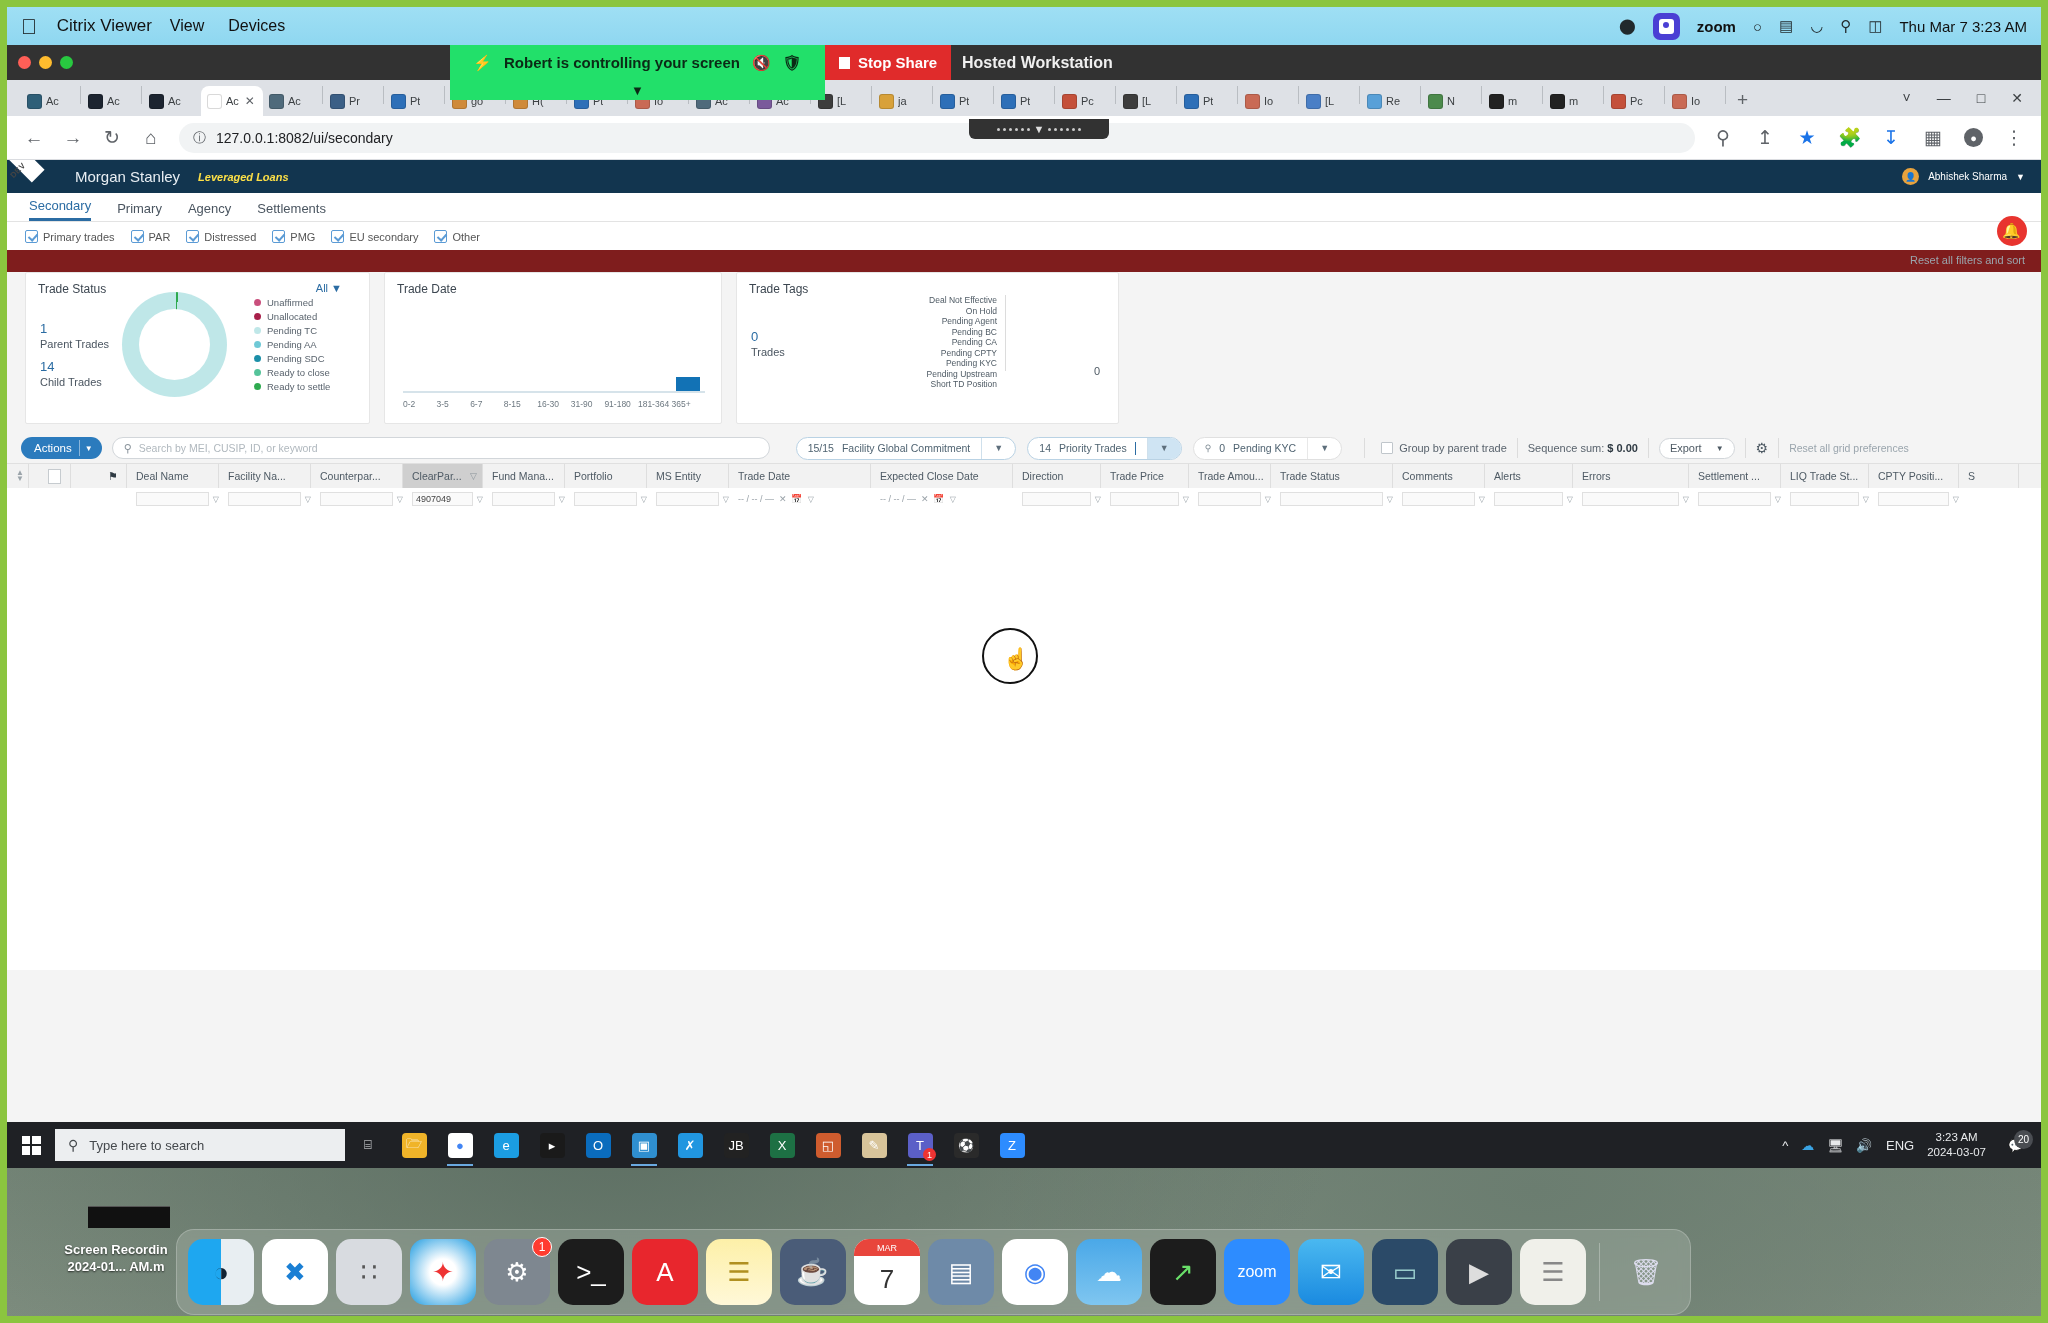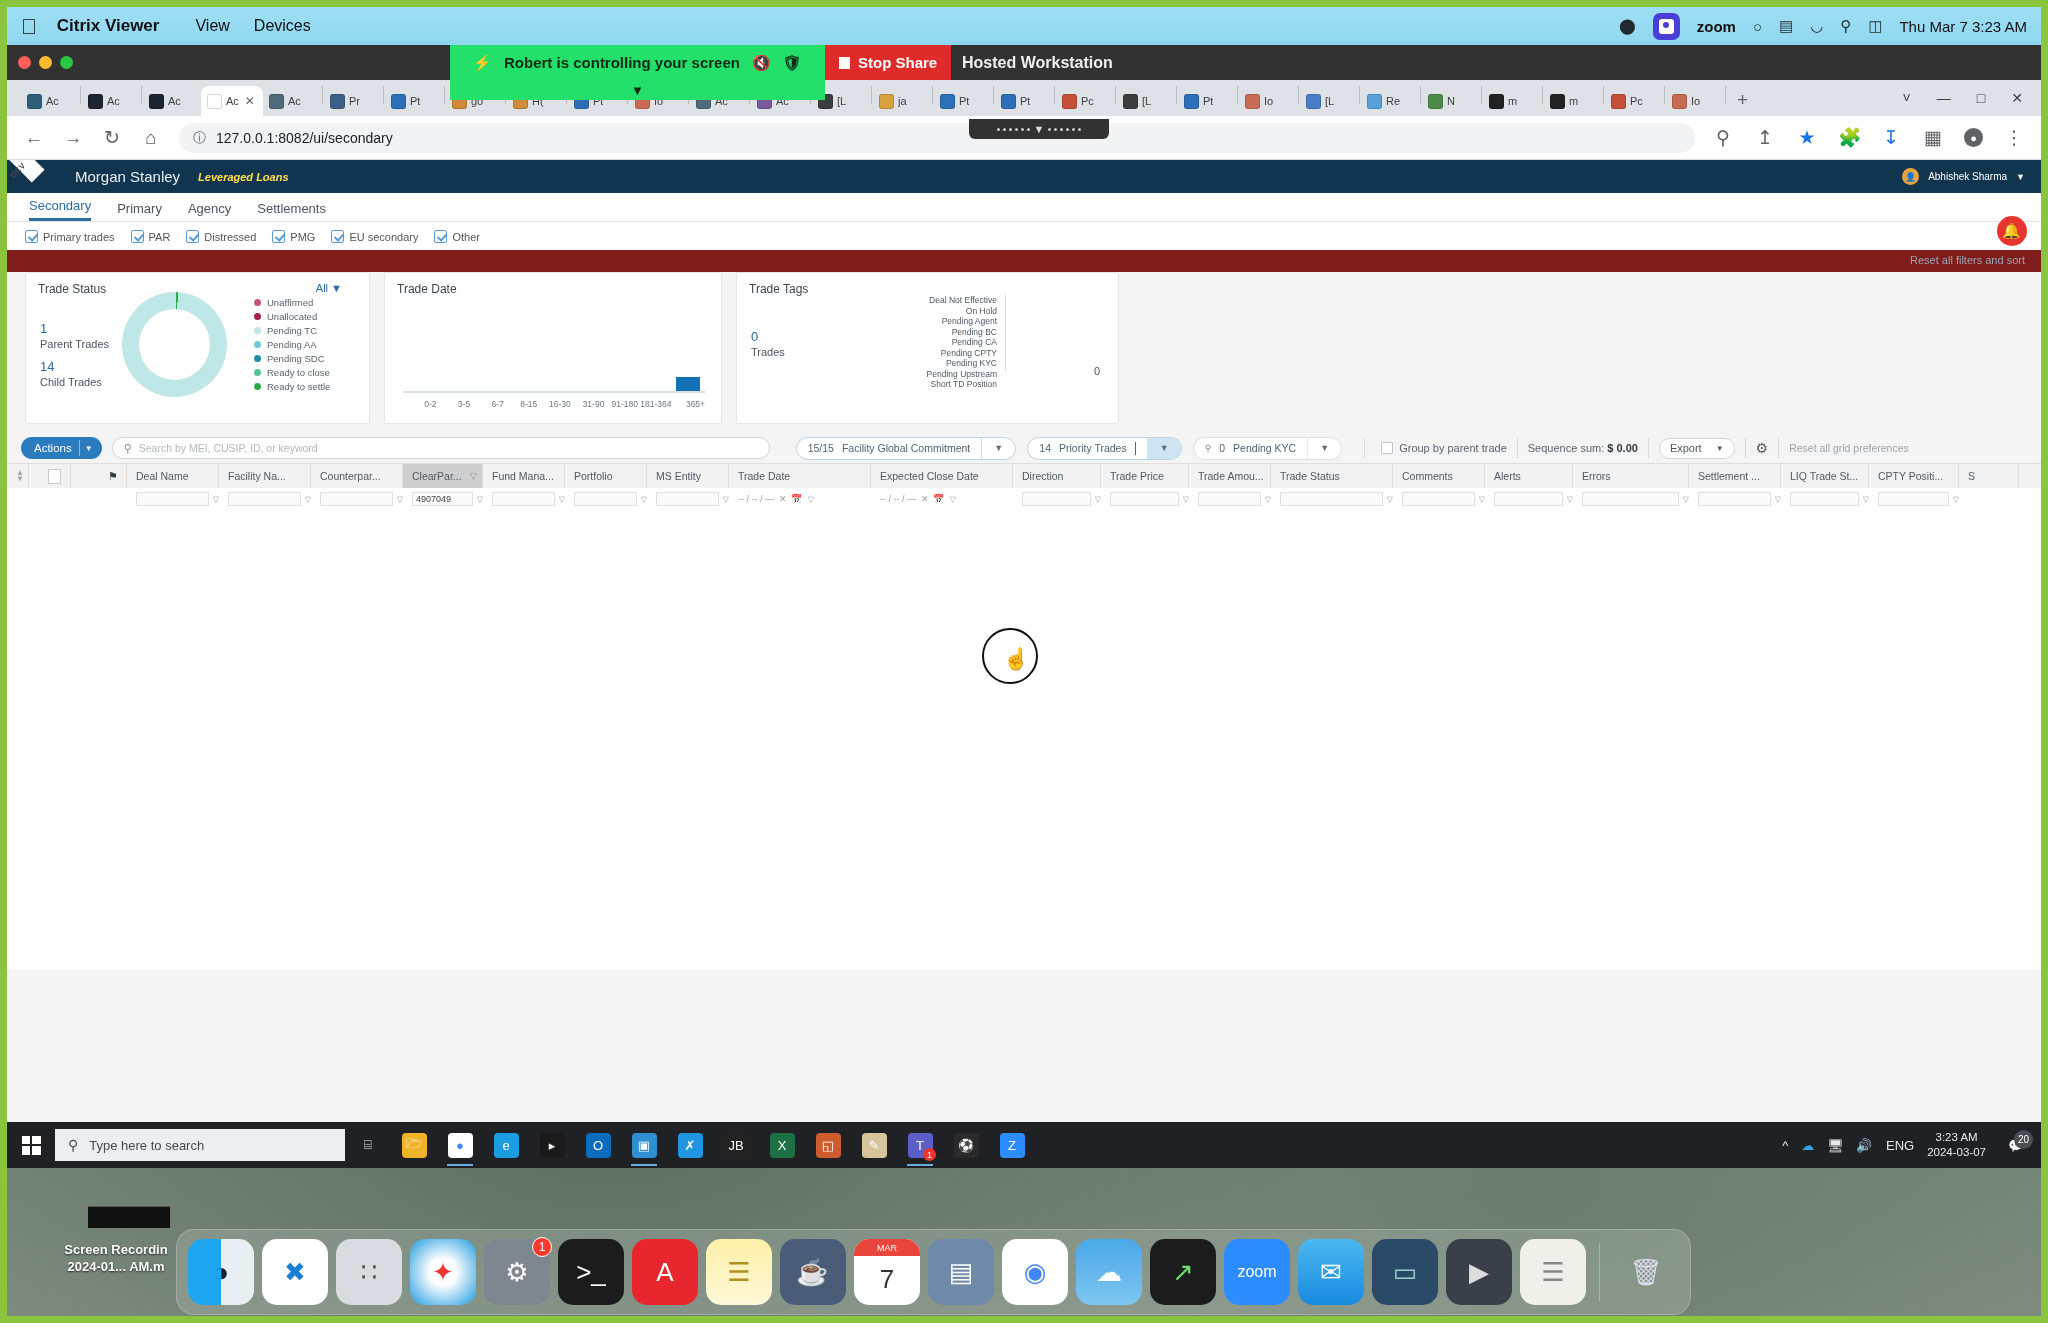--- a/index.html
+++ b/index.html
@@ -31,21 +31,21 @@
   #mac-menubar {
     position: absolute; top: 7px; left: 7px; right: 7px; height: 38px;
     background: linear-gradient(to bottom, #9fdff4, #8fd7f0);
     display: flex; align-items: center;
     padding: 0 14px;
     font-size: 17px;
     color: #111;
     z-index: 60;
   }
   #mac-menubar .apple { font-size: 21px; margin-right: 20px; line-height:1; }
-  #mac-menubar .app-name { font-weight: bold; margin-right: 36px; font-size: 17px; }
+  #mac-menubar .app-name { font-weight: normal; margin-right: 18px; font-size: 17px; }
   #mac-menubar .menu-item { margin-right: 24px; font-size: 16px; }
   #mac-menubar .spacer { flex: 1; }
   #mac-menubar .tray { display: flex; align-items: center; gap: 17px; font-size: 15px; }
   .zoom-badge {
     width: 27px; height: 27px; background: #4a3fd4; border-radius: 7px;
     display: flex; align-items: center; justify-content: center;
   }
   .zoom-badge-inner { width: 15px; height: 15px; background: #fff; border-radius: 3px; position: relative;}
   .zoom-badge-inner::after{content:"";position:absolute;width:6px;height:6px;border-radius:50%;background:#4a3fd4;left:4px;top:3px;}
   .tray-ico { opacity: .88; }
@@ -226,21 +226,21 @@
   .leg-dot { width: 7px; height: 7px; border-radius: 50%; flex: none; }
   .leg-txt { font-size: 9.5px; color: #59636d; }
 
   
   .td-plot { position: absolute; left: 18px; right: 16px; top: 30px; bottom: 30px; }
   .td-bars { position: absolute; left: 0; right: 0; bottom: 0; height: 100%; display: flex; align-items: flex-end; }
   .td-col { flex: 1; display: flex; align-items: flex-end; justify-content: center; height: 100%; }
   .td-bar { width: 72%; background: #1272b5; }
   .td-axis { position: absolute; left: 0; right: 0; bottom: 0; height: 2px; background: #d6e3ea; }
   .td-ticks { position: absolute; left: 18px; right: 16px; bottom: 14px; display: flex; }
-  .td-tick { flex: 1; text-align: right; font-size: 8.5px; color: #6d7880; }
+  .td-tick { flex: 1; text-align: left; font-size: 8.5px; color: #6d7880; }
 
   
   .tt-list { position: absolute; left: 112px; top: 22px; text-align: right; width: 148px; }
   .tt-row { font-size: 8.5px; color: #4e5a64; line-height: 10.5px; }
   .tt-axisline { position: absolute; left: 268px; top: 22px; width: 1px; height: 76px; background: #dcdcdc; }
   .tt-zero { position: absolute; right: 18px; top: 92px; font-size: 11px; color: #4e5a64; }
   #kpi-trades { left: 14px; top: 56px; }
 
   
   #toolbar {

